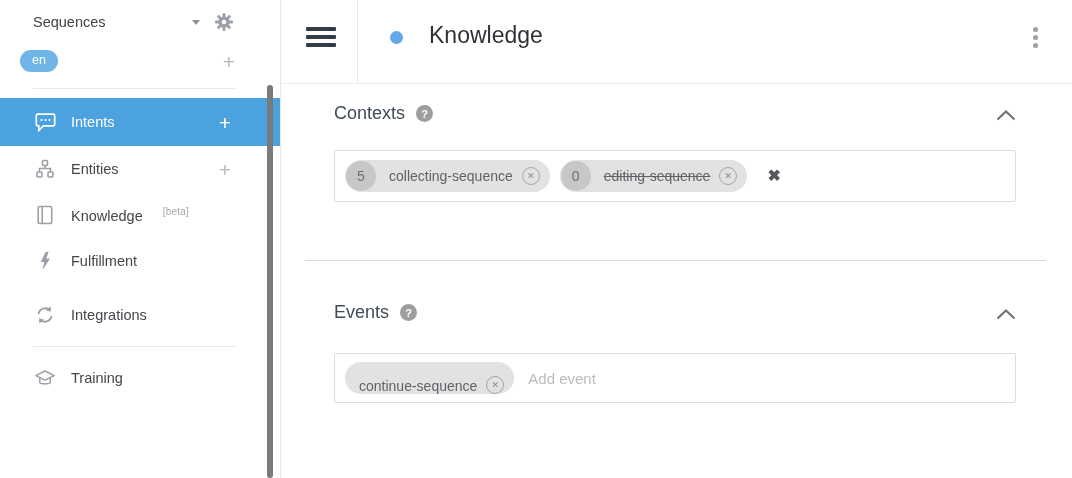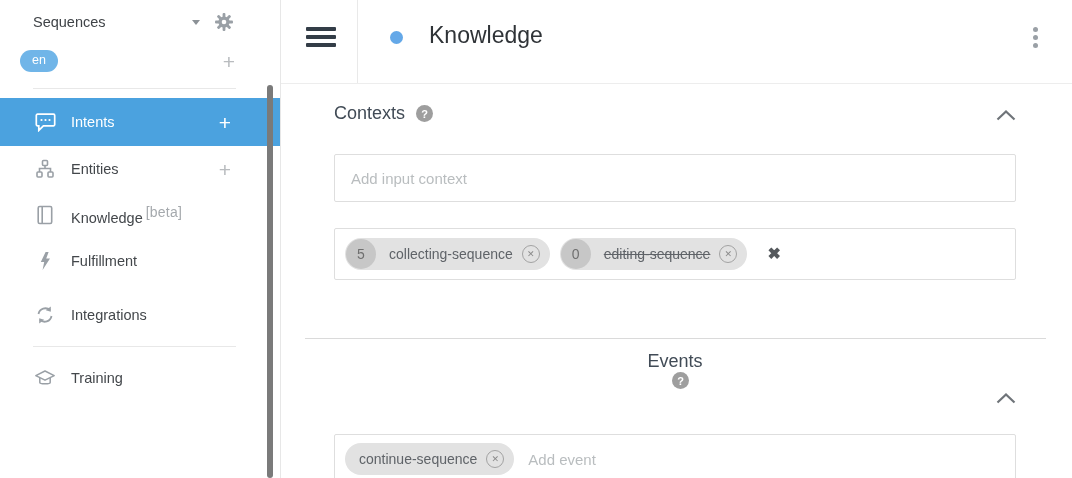--- a/index.html
+++ b/index.html
@@ -39,21 +39,21 @@
 
   .side-divider { height:1px; background:#e8e8e8; margin:12px 44px 0 33px; }
 
   .nav { margin-top:9px; }
   .nav-item { height:46px; display:flex; align-items:center; padding:0 49px 0 34px; cursor:pointer; }
   .nav-item.active { height:48px; background:#4ba2df; }
   .nav-icon { width:22px; display:flex; justify-content:center; }
   .nav-label { margin-left:15px; font-size:14.5px; color:#43474b; }
   .nav-item.active .nav-label { color:#fff; }
   .nav-item.active .plus { color:#fff; font-weight:500; }
-  .beta { font-size:14px; color:#a5a9ad; vertical-align:super; margin-left:3px; letter-spacing:.2px; }
+  .beta { font-size:10px; color:#a5a9ad; vertical-align:super; margin-left:20px; letter-spacing:.2px; }
   .gap-top { margin-top:8px; }
 
   
   .main-header { position:absolute; left:281px; top:0; right:0; height:84px;
                  border-bottom:1px solid #ededed; background:#fff; }
   .hamburger { position:absolute; left:25px; top:27px; width:30px; cursor:pointer; }
   .hamburger div { height:4px; background:#333d47; margin-bottom:4px; border-radius:1px; }
   .hamburger div:last-child { margin-bottom:0; }
   .header-vline { position:absolute; left:76px; top:0; width:1px; height:83px; background:#e9e9e9; }
   .status-dot { position:absolute; left:109px; top:31px; width:13px; height:13px;
@@ -65,21 +65,21 @@
               box-shadow:0 1px 2px rgba(0,0,0,.12); }
   .kebab { position:absolute; left:747px; top:27px; width:14px; cursor:pointer; }
   .kebab div { width:5px; height:5px; border-radius:50%; background:#9aa0a6; margin:0 auto 3px; }
 
   
   .content { position:absolute; left:281px; top:84px; right:0; bottom:0; background:#fff; }
   .container { margin:0 26px 0 24px; position:relative; }
   .section { padding:0 30px 8px 29px; position:relative; }
 
   .section-head { display:flex; align-items:center; margin-top:19px; }
-  .section-head.events-head { margin-top:12px;flex-direction:column; }
+  .section-head.events-head { margin-top:41px; }
   .section-title { font-size:18px; color:#414b56; }
   .help-icon { width:17px; height:17px; border-radius:50%; background:#9e9e9e; color:#fff;
                font-size:11px; font-weight:bold; display:flex; align-items:center;
                justify-content:center; margin-left:11px; cursor:pointer; }
   .chevron { margin-left:auto; cursor:pointer; display:flex; margin-top:4px; }
 
   .text-input { margin-top:30px; width:100%; height:48px; border:1px solid #dedede;
                 border-radius:2px; padding:0 16px; font-size:15px; color:#555;
                 font-family:inherit; outline:none; }
   .text-input::placeholder { color:#b9bdbf; }
@@ -87,21 +87,21 @@
   .chip-row { margin-top:26px; width:100%; border:1px solid #dedede; border-radius:2px;
               display:flex; align-items:center; padding:0 16px 0 10px; }
   .chip-row.contexts-out { height:52px; }
   .chip-row.events-in { margin-top:30px; height:50px; }
   .chip { background:#e2e2e2; border-radius:17px; height:32px; display:flex;
           align-items:center; padding:0 10px 0 0; margin-right:10px; flex:0 0 auto; }
   .chip-count { width:30px; height:30px; margin:1px; border-radius:50%; background:#c7c7c7;
                 color:#6f6f6f; font-size:14px; display:flex; align-items:center;
                 justify-content:center; flex:0 0 auto; }
   .chip-label { font-size:14px; color:#5f6368; margin:0 9px 0 12px; white-space:nowrap; }
-  .chip.no-count { padding-left:14px; }
+  .chip.no-count { padding-left:14px;align-items:flex-end; }
   .chip.no-count .chip-label { margin-left:0; }
   .strike { text-decoration:line-through; }
   .chip-x { width:18px; height:18px; border:1.3px solid #a3a3a3; border-radius:50%;
             color:#8a8a8a; font-size:9px; display:flex; align-items:center;
             justify-content:center; cursor:pointer; flex:0 0 auto; }
   .inline-input { border:none; outline:none; flex:1 1 auto; font-size:15px;
                   font-family:inherit; color:#555; margin-left:4px; min-width:60px; background:transparent; }
   .inline-input::placeholder { color:#b9bdbf; }
   .clear-x { color:#55595d; font-size:16px; font-weight:bold; margin-left:10px;
              cursor:pointer; line-height:1; }
@@ -241,21 +241,20 @@
         <div class="section-head">
           <span class="section-title">Contexts</span>
           <span class="help-icon">?</span>
           <span class="chevron">
             <svg width="20" height="11" viewBox="0 0 20 11" fill="none" stroke="#6f7479" stroke-width="2.2">
               <polyline points="1.5,9.5 10,1.5 18.5,9.5"></polyline>
             </svg>
           </span>
         </div>
 
-        <input class="text-input" type="text" placeholder="Add input context" style="">
 
         <div class="chip-row contexts-out">
           <div class="chip">
             <span class="chip-count">5</span>
             <span class="chip-label">collecting-sequence</span>
             <span class="chip-x">✕</span>
           </div>
           <div class="chip">
             <span class="chip-count">0</span>
             <span class="chip-label strike">editing-sequence</span>

